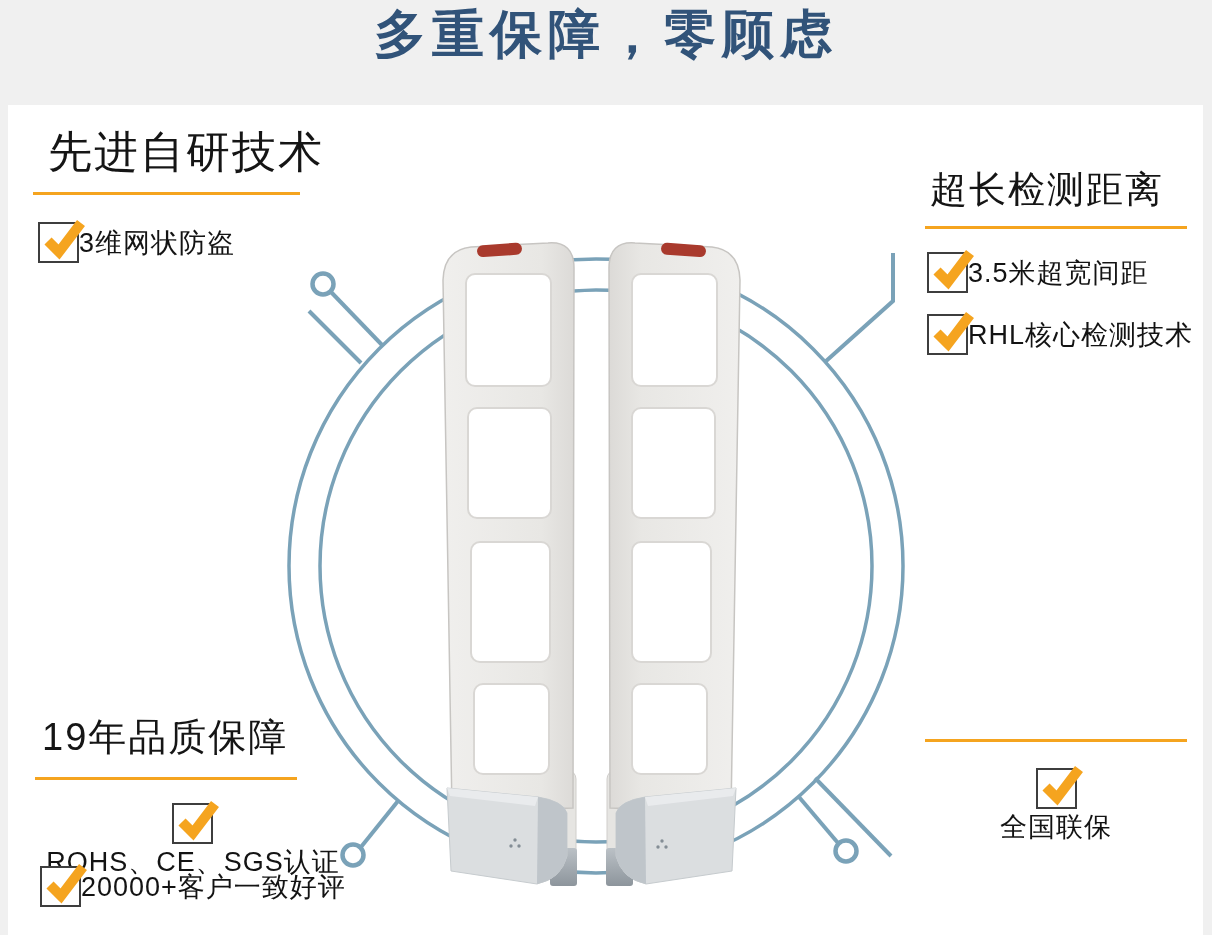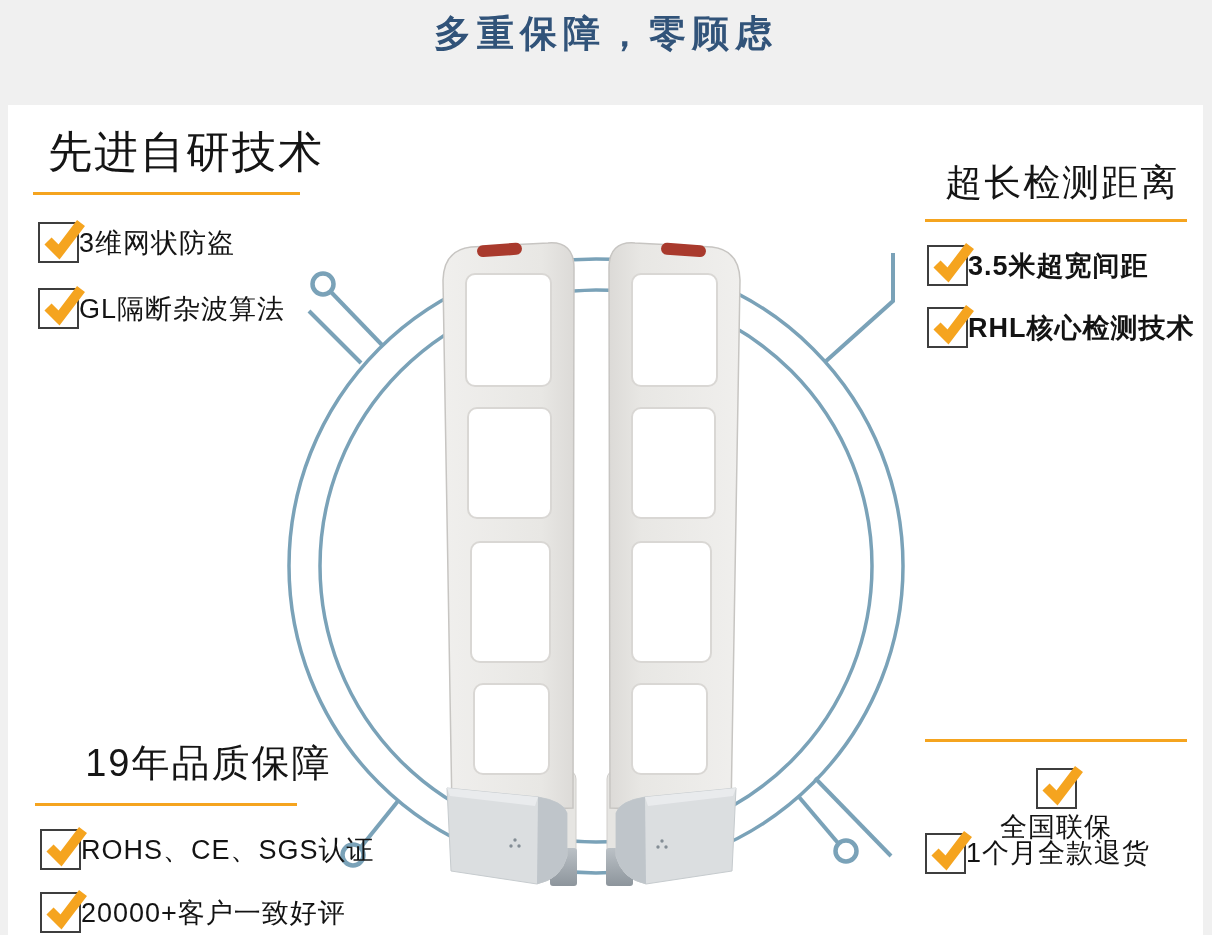--- a/index.html
+++ b/index.html
@@ -12,21 +12,21 @@
   html,body{margin:0;padding:0;background:#fff;}
   .page{
     position:relative;width:1212px;height:935px;overflow:hidden;
     background:var(--page-gray);
     font-family:"Liberation Sans","DejaVu Sans",sans-serif;
   }
   .panel{position:absolute;left:8px;top:105px;width:1195px;height:830px;background:#FFFFFF;}
   .header{position:absolute;left:0;top:0;width:100%;height:105px;}
   .title{
     margin:0;padding-top:5px;text-align:center;
-    font-size:37px;line-height:58px;font-weight:700;letter-spacing:6px;
+    font-size:52px;line-height:58px;font-weight:700;letter-spacing:6px;
     color:var(--title-blue);white-space:nowrap;
   }
   .art{position:absolute;left:0;top:0;z-index:1;}
 
   
   .blue{stroke:var(--connector-blue);fill:none;stroke-width:4;}
   .blue-thin{stroke:var(--connector-blue);fill:none;stroke-width:3.5;}
   .ring{stroke:var(--connector-blue);fill:#FFFFFF;stroke-width:4.5;}
   .red{fill:var(--gate-red);}
 
@@ -46,32 +46,32 @@
   .label{font-size:27px;color:#131313;letter-spacing:1px;white-space:nowrap;}
 
   
   .f-tl{left:33px;top:127px;}
   .f-tl h2{margin-left:15px;font-size:44px;}
   .f-tl .rule{width:267px;margin-top:14px;}
   .f-tl .item{margin-left:5px;}
   .f-tl .i1{margin-top:27px;}
   .f-tl .i2{margin-top:24px;}
 
-  .f-tr{left:925px;top:162px;text-align:center;}
+  .f-tr{left:925px;top:169px;}
   .f-tr h2{margin-left:5px;font-size:37px;}
   .f-tr .rule{width:262px;margin-top:14px;}
-  .f-tr .item{margin-left:2px;font-weight:bold;}
+  .f-tr .item{margin-left:2px;}
   .f-tr .i1{margin-top:23px;}
   .f-tr .i2{margin-top:20px;}
 
-  .f-bl{left:35px;top:742px;text-align:center;}
+  .f-bl{left:35px;top:716px;}
   .f-bl h2{margin-left:7px;font-size:38px;}
   .f-bl .rule{width:262px;margin-top:17px;}
   .f-bl .item{margin-left:5px;}
-  .f-bl .i1{margin-top:23px;}
+  .f-bl .i1{margin-top:23px;flex-direction:column;}
   .f-bl .i2{margin-top:21px;}
 
   .f-br{left:925px;top:722px;}
   .f-br h2{margin-left:5px;font-size:38px;}
   .f-br .rule{width:262px;margin-top:17px;}
   .f-br .i1{margin-top:26px;flex-direction:column;}
   .f-br .i2{margin-top:22px;}
 </style>
 </head>
 <body>
@@ -178,28 +178,20 @@
     <h2>先进自研技术</h2>
     <div class="rule"></div>
     <div class="item i1">
       <span class="cb">
         <svg class="check" viewBox="0 0 46 46">
             <path d="M7 25 L18 36 L40 7"></path>
           </svg>
       </span>
       <span class="label">3维网状防盗</span>
     </div>
-    <div class="item i2">
-      <span class="cb">
-        <svg class="check" viewBox="0 0 46 46">
-            <path d="M7 25 L18 36 L40 7"></path>
-          </svg>
-      </span>
-      <span class="label">GL隔断杂波算法</span>
-    </div>
   </section>
 
   <section class="feature f-tr">
     <h2>超长检测距离</h2>
     <div class="rule"></div>
     <div class="item i1">
       <span class="cb">
         <svg class="check" viewBox="0 0 46 46">
             <path d="M7 25 L18 36 L40 7"></path>
           </svg>
@@ -240,23 +232,15 @@
   <section class="feature f-br">
     <div class="rule"></div>
     <div class="item i1">
       <span class="cb">
         <svg class="check" viewBox="0 0 46 46">
             <path d="M7 25 L18 36 L40 7"></path>
           </svg>
       </span>
       <span class="label">全国联保</span>
     </div>
-    <div class="item i2">
-      <span class="cb">
-        <svg class="check" viewBox="0 0 46 46">
-            <path d="M7 25 L18 36 L40 7"></path>
-          </svg>
-      </span>
-      <span class="label">1个月全款退货</span>
-    </div>
   </section>
 
 </div>
 
 </body></html>

